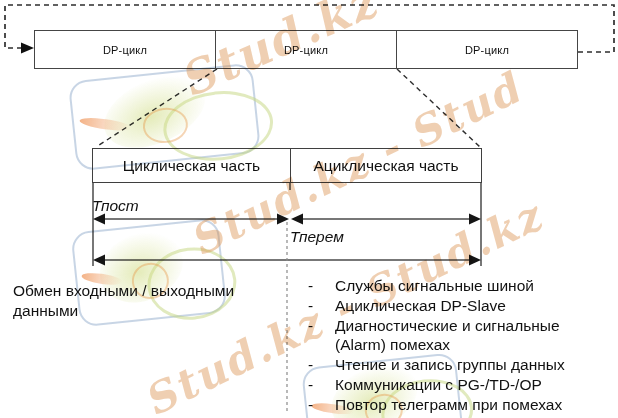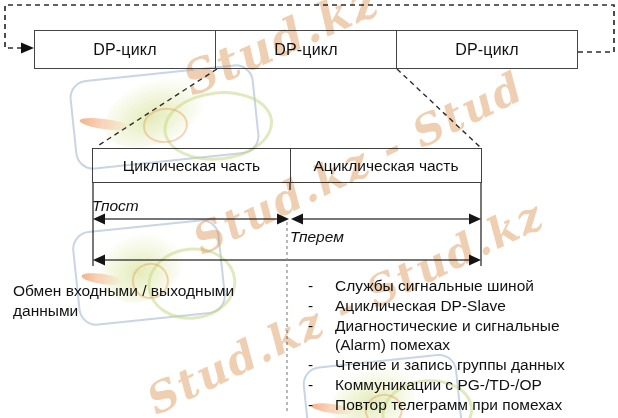--- a/index.html
+++ b/index.html
@@ -9,21 +9,21 @@
   }
 
   
   .cycle-row {
     position:absolute; left:34px; top:30px; width:544px; height:39px;
     border:1.6px solid #454545; box-sizing:border-box; display:flex;
     background:transparent;
   }
   .cycle-cell {
     flex:1; display:flex; align-items:center; justify-content:center;
-    font-size:16px; letter-spacing:0.2px;
+    font-size:11px; letter-spacing:0.2px;
   }
   .cycle-cell + .cycle-cell { border-left:1.6px solid #454545; }
 
   .detail-header {
     position:absolute; left:92px; top:148px; width:390px; height:35px;
     border:1.6px solid #3f3f3f; box-sizing:border-box; display:flex;
   }
   .dh-cell {
     display:flex; align-items:center; justify-content:center;
     font-size:15.5px;

